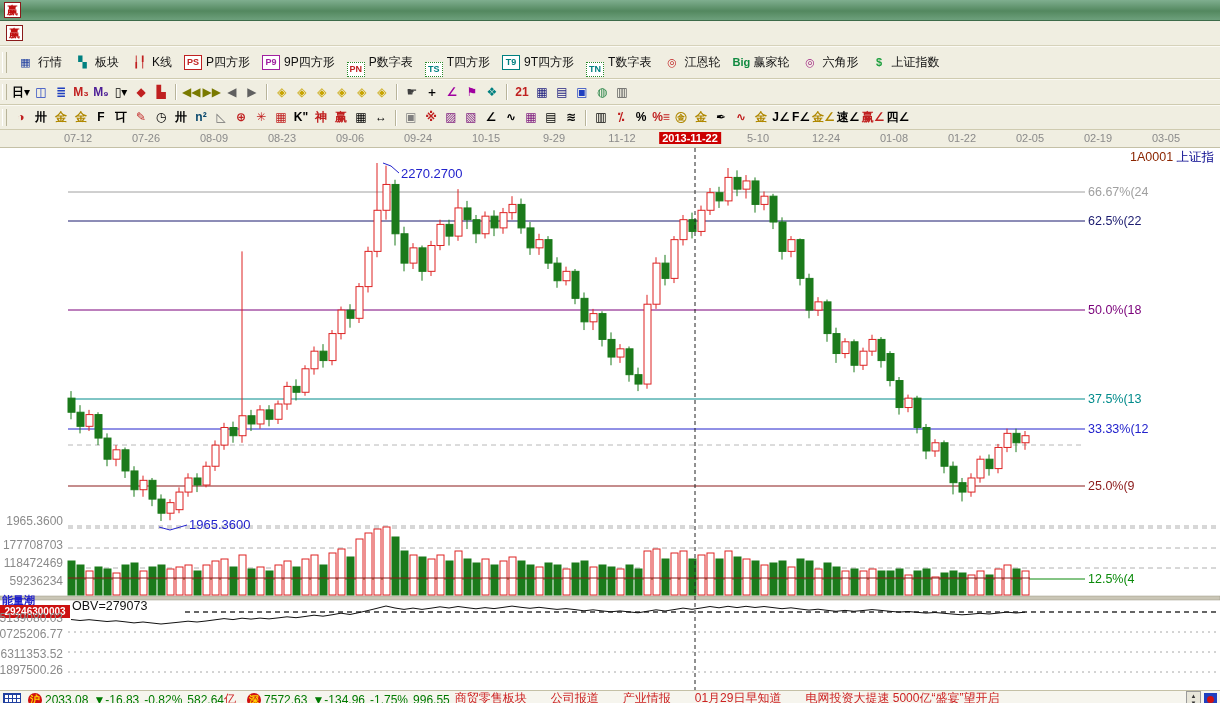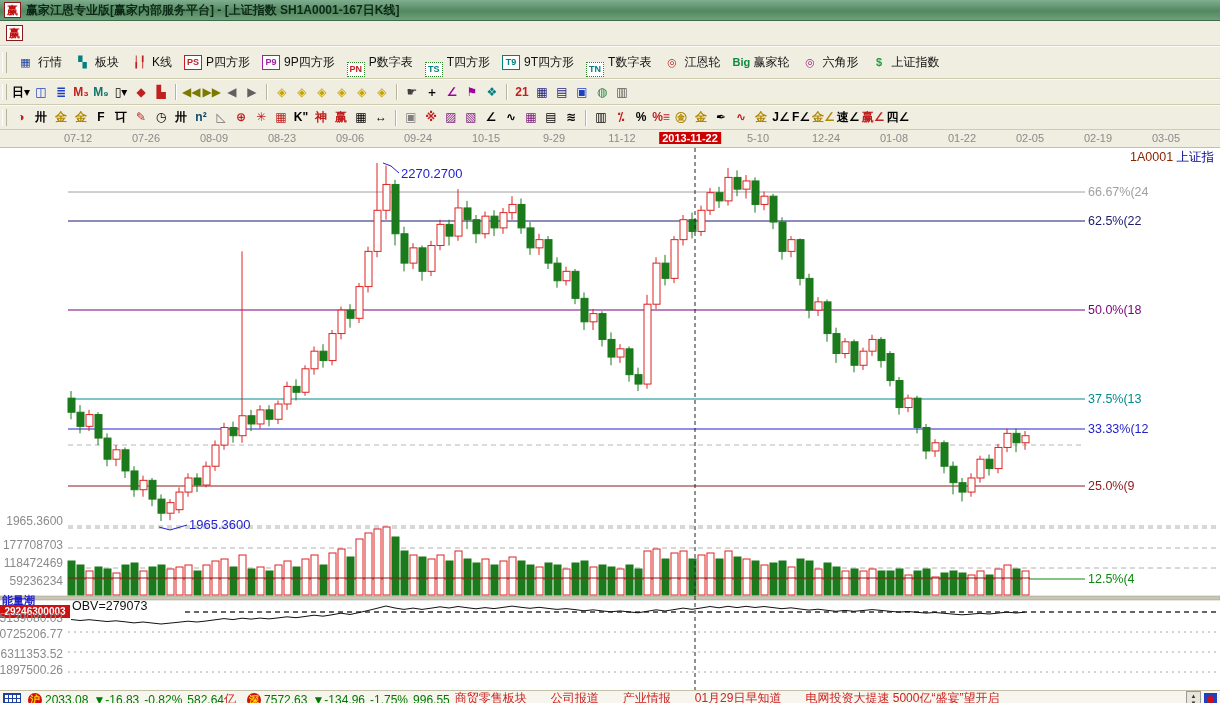--- a/index.html
+++ b/index.html
@@ -56,21 +56,20 @@
            flex-direction:column;align-items:center;justify-content:center;font-size:6px;color:#333;
            line-height:7px;margin-right:3px;}
   .st-user{width:13px;height:13px;background:#2040c0;position:relative;margin-right:3px;}
   .st-user::after{content:"";position:absolute;left:3px;top:3px;width:7px;height:7px;background:#d01010;border-radius:50%;}
 </style>
 </head>
 <body>
 
 <div class="titlebar">
   <div class="applogo">赢</div>
-  <div class="titletext">赢家江恩专业版[赢家内部服务平台] - [上证指数  SH1A0001-167日K线]</div>
 </div>
 
 <div class="menubar">
   <div class="menulogo">赢</div>
 </div>
 
 <div class="toolbar tb1">
   <div class="grip"></div>
   <div id="tb-main" style="display:flex;align-items:center;">
       <div class="tbtn">
@@ -128,21 +127,21 @@
     </div>
 </div>
 
 <div class="toolbar tb2">
   <div class="grip"></div>
   <div id="tb-view" style="display:flex;align-items:center;">
       <span class="mini" style="color: rgb(0, 0, 0);">日▾</span>
       <span class="mini" style="color: rgb(32, 64, 192);">◫</span>
       <span class="mini" style="color: rgb(32, 64, 192);">≣</span>
       <span class="mini" style="color: rgb(192, 32, 32);">M₃</span>
-      <span class="mini" style="color: #0f766e;">M₉</span>
+      <span class="mini" style="color: #4c1d95;">M₉</span>
       <span class="mini" style="color: rgb(0, 0, 0);">▯▾</span>
       <span class="mini" style="color: rgb(192, 32, 32);">◆</span>
       <span class="mini" style="color: rgb(192, 32, 32);">▙</span>
       <div class="sep"></div>
       <span class="mini" style="color: rgb(122, 122, 0);">◀◀</span>
       <span class="mini" style="color: rgb(122, 122, 0);">▶▶</span>
       <span class="mini" style="color: rgb(96, 96, 96);">◀</span>
       <span class="mini" style="color: rgb(96, 96, 96);">▶</span>
       <div class="sep"></div>
       <span class="mini" style="color: rgb(200, 164, 0);">◈</span>

